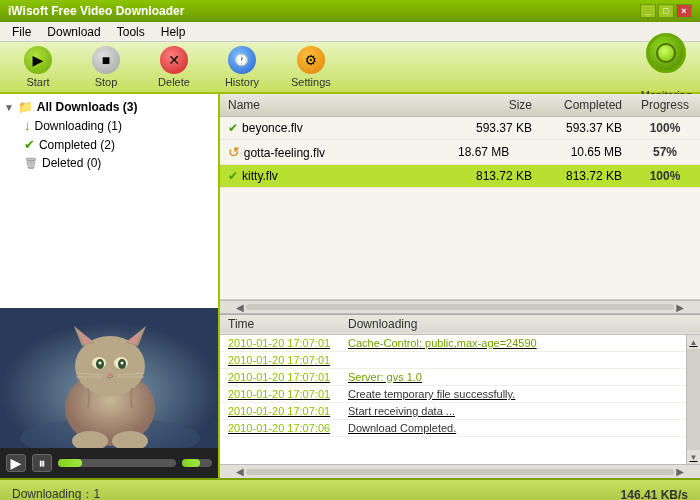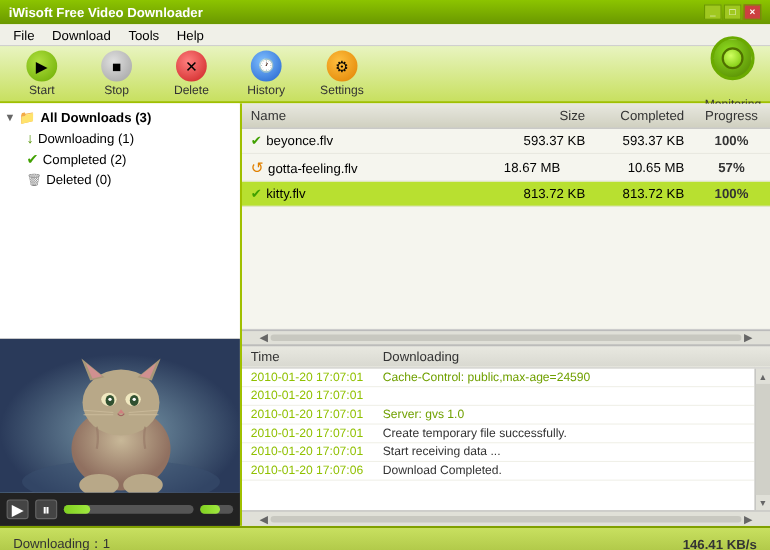--- a/index.html
+++ b/index.html
@@ -553,21 +553,21 @@
         <table style="width:100%;border-collapse:collapse;">
           <tbody>
               <tr>
             <th style="width:120px;padding:2px 8px;font-size:12px;color:#333;font-weight:normal;text-align:left;">Time</th>
             <th style="padding:2px 8px;font-size:12px;color:#333;font-weight:normal;text-align:left;">Downloading</th>
             <th style="width:14px;padding:0;"></th>
           </tr>
         </tbody>
           </table>
       </div>
-      <div style="display:flex;flex:1;overflow:hidden;">
+      <div style="display:flex;flex:1;overflow:hidden;text-decoration:underline;">
         <div id="log-scroll" style="flex:1;">
 
         <div class="log-row">
               <div class="log-time">2010-01-20 17:07:01</div>
               <div class="log-info green">Cache-Control: public,max-age=24590</div>
             </div>
             <div class="log-row">
               <div class="log-time">2010-01-20 17:07:01</div>
             </div>
             <div class="log-row">

